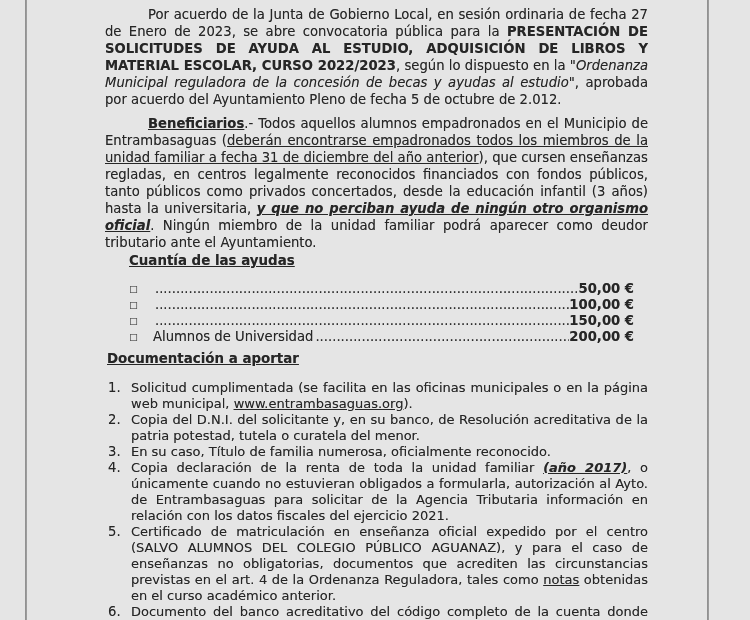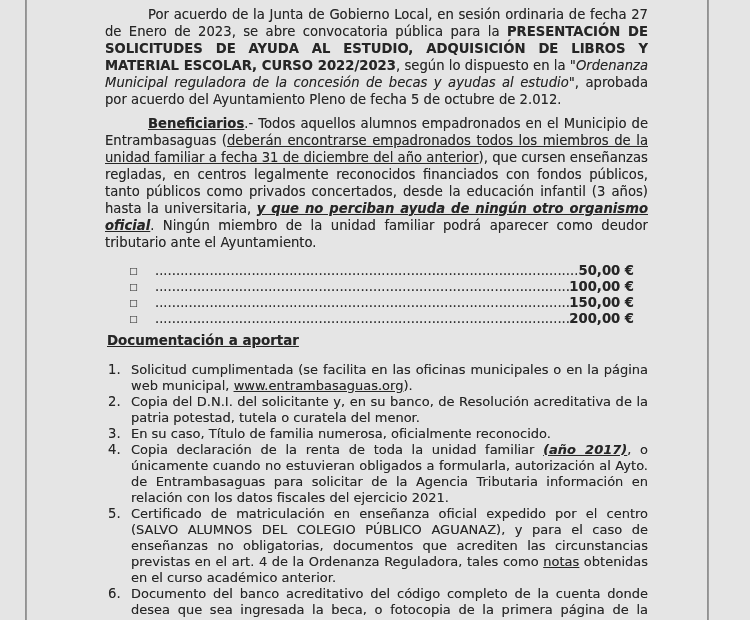--- a/index.html
+++ b/index.html
@@ -97,38 +97,40 @@
 <body>
 
 <div class="page">
   <div class="vline vline-left"></div>
   <div class="vline vline-right"></div>
 
   <div class="content">
     <p class="para indent"><span>Por acuerdo de la Junta de Gobierno Local, en sesión ordinaria de fecha 27 de Enero de 2023, se abre convocatoria pública para la </span><span class="b">PRESENTACIÓN DE SOLICITUDES DE AYUDA AL ESTUDIO, ADQUISICIÓN DE LIBROS Y MATERIAL ESCOLAR, CURSO 2022/2023</span><span>, según lo dispuesto en la </span><span class="i">"Ordenanza Municipal reguladora de la concesión de becas y ayudas al estudio"</span><span>, aprobada por acuerdo del Ayuntamiento Pleno de fecha 5 de octubre de 2.012.</span></p>
     <p class="para indent p2"><span class="b u">Beneficiarios</span><span>.- Todos aquellos alumnos empadronados en el Municipio de Entrambasaguas (</span><span class="u">deberán encontrarse empadronados todos los miembros de la unidad familiar a fecha 31 de diciembre del año anterior</span><span>), que cursen enseñanzas regladas, en centros legalmente reconocidos financiados con fondos públicos, tanto públicos como privados concertados, desde la educación infantil (3 años) hasta la universitaria, </span><span class="b i u">y que no perciban ayuda de ningún otro organismo oficial</span><span>. Ningún miembro de la unidad familiar podrá aparecer como deudor tributario ante el Ayuntamiento.</span></p>
 
+    <h3 class="heading h-cuantia">Cuantía de las ayudas</h3>
     <div class="grant-list">
         <div class="grant-row">
           <span class="bullet">□</span>
           <span class="leader">........................................................................................................................................................................................................</span>
           <span class="gamount">50,00 €</span>
         </div>
         <div class="grant-row">
           <span class="bullet">□</span>
           <span class="leader">........................................................................................................................................................................................................</span>
           <span class="gamount">100,00 €</span>
         </div>
         <div class="grant-row">
           <span class="bullet">□</span>
           <span class="leader">........................................................................................................................................................................................................</span>
           <span class="gamount">150,00 €</span>
         </div>
         <div class="grant-row">
           <span class="bullet">□</span>
+          <span class="glabel">Alumnos de Universidad</span>
           <span class="leader">........................................................................................................................................................................................................</span>
           <span class="gamount">200,00 €</span>
         </div>
       </div>
 
     <h3 class="heading h-doc">Documentación a aportar</h3>
     <div class="doc-list">
         <div class="doc-row">
           <span class="num">1.</span>
           <div class="doc-text"><span>Solicitud cumplimentada (se facilita en las oficinas municipales o en la página web municipal, </span><span class="u">www.entrambasaguas.org</span><span>).</span></div>

